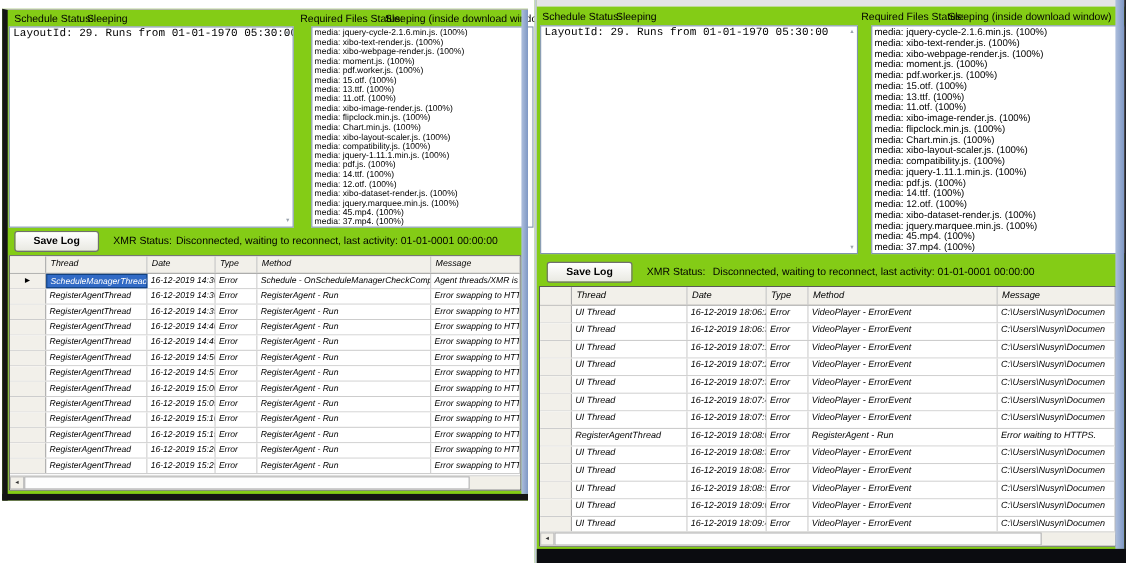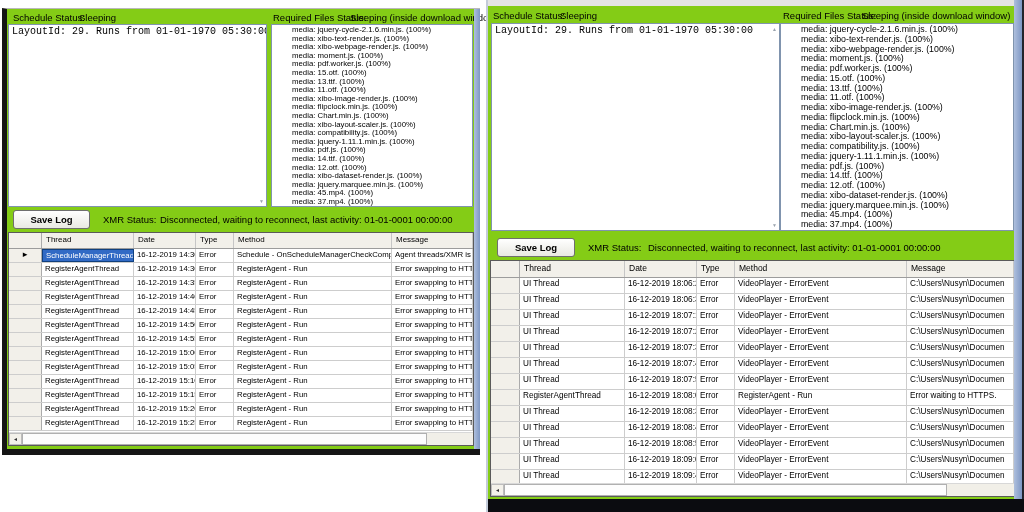--- a/index.html
+++ b/index.html
@@ -15,30 +15,30 @@
         background:linear-gradient(90deg,#aebfdd,#7e97c4);z-index:5;}
   #win1 .blue-edge{width:8px;right:2px;bottom:13px;}
   .dark-edge{position:absolute;top:0;bottom:0;right:0;width:2px;background:#23242b;z-index:6;}
   .bottom-band{position:absolute;left:0;right:0;bottom:0;height:13px;background:#0b0c10;z-index:6;}
   .top-strip{position:absolute;left:0;right:0;top:0;height:6px;background:#e4e4e4;}
 
   .lbl{position:absolute;font-size:9.5px;white-space:nowrap;}
   .box{position:absolute;background:#fff;border:1px solid #8094ae;box-sizing:border-box;overflow:hidden;}
   .layout-text{font-size:10px;padding:1px 3px;white-space:nowrap;font-family:Liberation Mono, monospace;}
   .sarrow{position:absolute;font-size:5px;color:#9aa3ad;line-height:6px;}
-  .media-list{padding:1px 0 0 20px;}
+  .media-list{padding:1px 0 0 2px;margin-left:12px;}
   .media-item{white-space:nowrap;overflow:hidden;}
   #win0 .media-item{font-size:7.8px;line-height:8.6px;}
   #win1 .media-item{font-size:8.8px;line-height:9.75px;}
 
   .btn{position:absolute;font-size:9.5px;border:1px solid #6f6f6f;border-radius:3px;
        background:linear-gradient(#ffffff,#e9e9e2);box-sizing:border-box;
        display:flex;align-items:center;justify-content:center;cursor:default;font-weight:bold;}
 
-  .table{position:absolute;border:1px solid #5a5a5a;background:#fff;box-sizing:border-box;overflow:hidden;}
+  .table{position:absolute;border:1px solid #5a5a5a;background:#fff;box-sizing:border-box;overflow:hidden;font-style:italic;}
   .thead{display:flex;background:#f2f0ea;border-bottom:1px solid #9c9c9c;box-sizing:border-box;}
   .hcell{box-sizing:border-box;border-right:1px solid #c6c6c6;padding:2px 0 0 4px;
          overflow:hidden;white-space:nowrap;}
   .trow{display:flex;border-bottom:1px solid #cdcdcd;background:#fff;box-sizing:border-box;}
   .cell{box-sizing:border-box;border-right:1px solid #cdcdcd;padding:1px 0 0 3px;
         overflow:hidden;white-space:nowrap;}
   .csel{background:#f2f0ea;border-right:1px solid #ababab;text-align:center;padding-left:0;}
   .trow.selected .cthread{background:#316ac5;color:#fff;border:1px solid #10407e;}
 
   #win0 .thead{height:16px;font-size:8px;}

